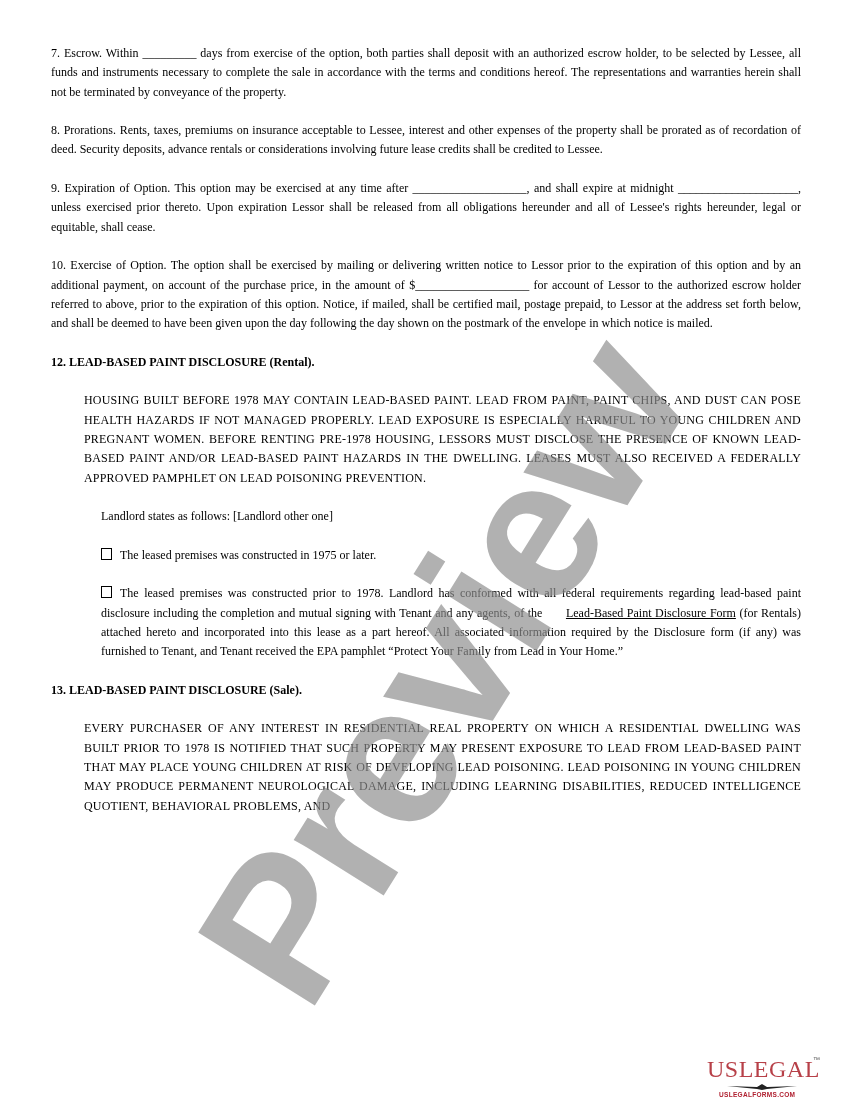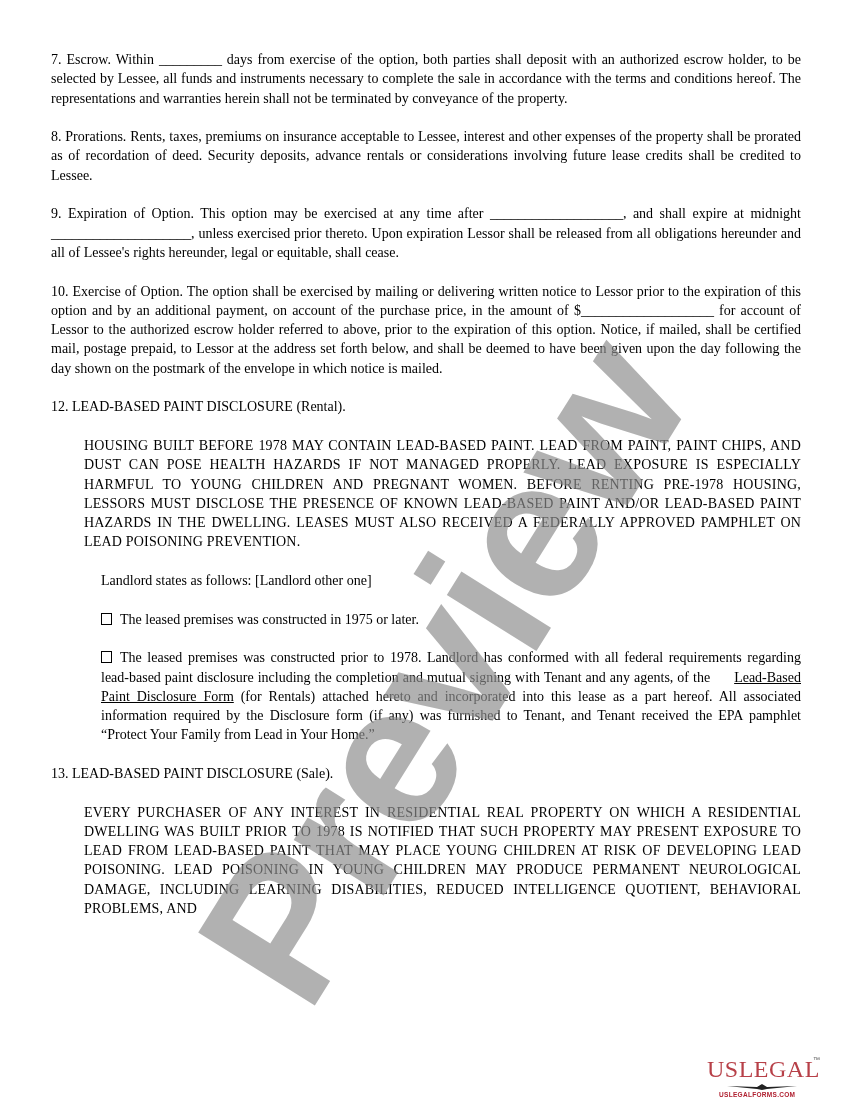--- a/index.html
+++ b/index.html
@@ -1,20 +1,20 @@
 <!DOCTYPE html>
 <html><head>
 <meta charset="utf-8">
 <style>
   html, body { margin: 0; padding: 0; background: #ffffff; }
   body { width: 850px; height: 1100px; position: relative; overflow: hidden;
          font-family: "Liberation Serif", serif; color: #000; }
-  .page { position: absolute; left: 51px; top: 50px; width: 750px; font-size: 14px; line-height: 19.3px; }
+  .page { position: absolute; left: 51px; top: 44px; width: 750px; font-size: 12px; line-height: 19.3px; }
   p { margin: 0 0 19.3px 0; text-align: justify; text-align-last: auto; }
-  .bold { font-weight: normal; }
+  .bold { font-weight: bold; }
   .caps { font-weight: normal; text-align: justify; letter-spacing: 0.2px; margin-left: 33px; }
   .indent { margin-left: 50px; }
   .chk { display: inline-block; width: 11px; height: 12px; border: 1.2px solid #000; vertical-align: -1px; margin-right: 8px; box-sizing: border-box; }
   .u { text-decoration: underline; margin-left: 20px; }
   .it { }
   .watermark { position: absolute; left: 80px; top: 560px; font-family: "Liberation Sans", sans-serif;
                font-weight: bold; font-size: 200px; color: rgba(140,140,140,0.68);
                transform: rotate(-58deg); transform-origin: center; pointer-events: none;
                width: 720px; text-align: center; letter-spacing: -4px; }
   .logo { position: absolute; left: 705px; top: 1056px; width: 115px; height: 45px; pointer-events:none; }

